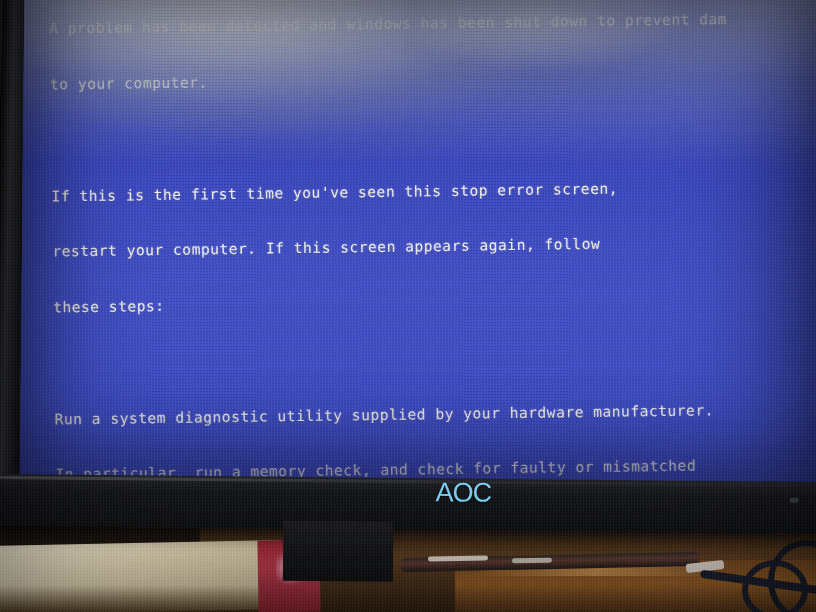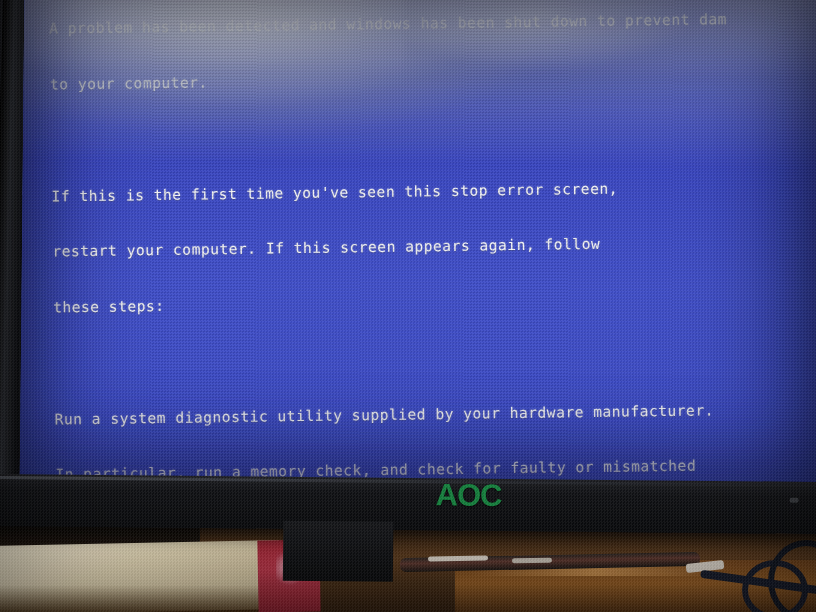--- a/index.html
+++ b/index.html
@@ -84,21 +84,21 @@
   
   #bsod-text{position:absolute;left:24px;top:-8px;width:900px;
         color:#f2f3f5;font-size:14.6px;line-height:18.6px;letter-spacing:.5px;
         white-space:pre;text-shadow:0 0 2px rgba(255,255,255,.45),0 1px 1px rgba(0,0,0,.25);
         transform:rotate(-1.35deg);transform-origin:0 0;}
   .blank{display:block;height:18.6px;}
   .ln{display:block;}
 
   
   #aoc{position:absolute;left:452px;top:507px;font-family:"Liberation Sans",sans-serif;
-        font-weight:bold;font-size:31px;letter-spacing:-1px;color:#15803d;
+        font-weight:normal;font-size:27px;letter-spacing:-1px;color:#7dd3fc;
         text-shadow:0 1px 2px rgba(0,0,0,.9);}
   #aoc-wrap{position:absolute;left:0;top:0;width:852px;height:560px;pointer-events:none;}
   #power-led{position:absolute;left:806px;top:524px;width:9px;height:5px;border-radius:2px;
         background:#5a5d62;opacity:.55;}
 
   
   #photo-grain{position:absolute;inset:0;pointer-events:none;opacity:.055;
         background:repeating-conic-gradient(#fff 0% 25%,#000 0% 50%);background-size:3px 3px;}
   #photo-dark{position:absolute;inset:0;pointer-events:none;
         box-shadow:inset 0 0 140px rgba(0,0,0,.55);}

